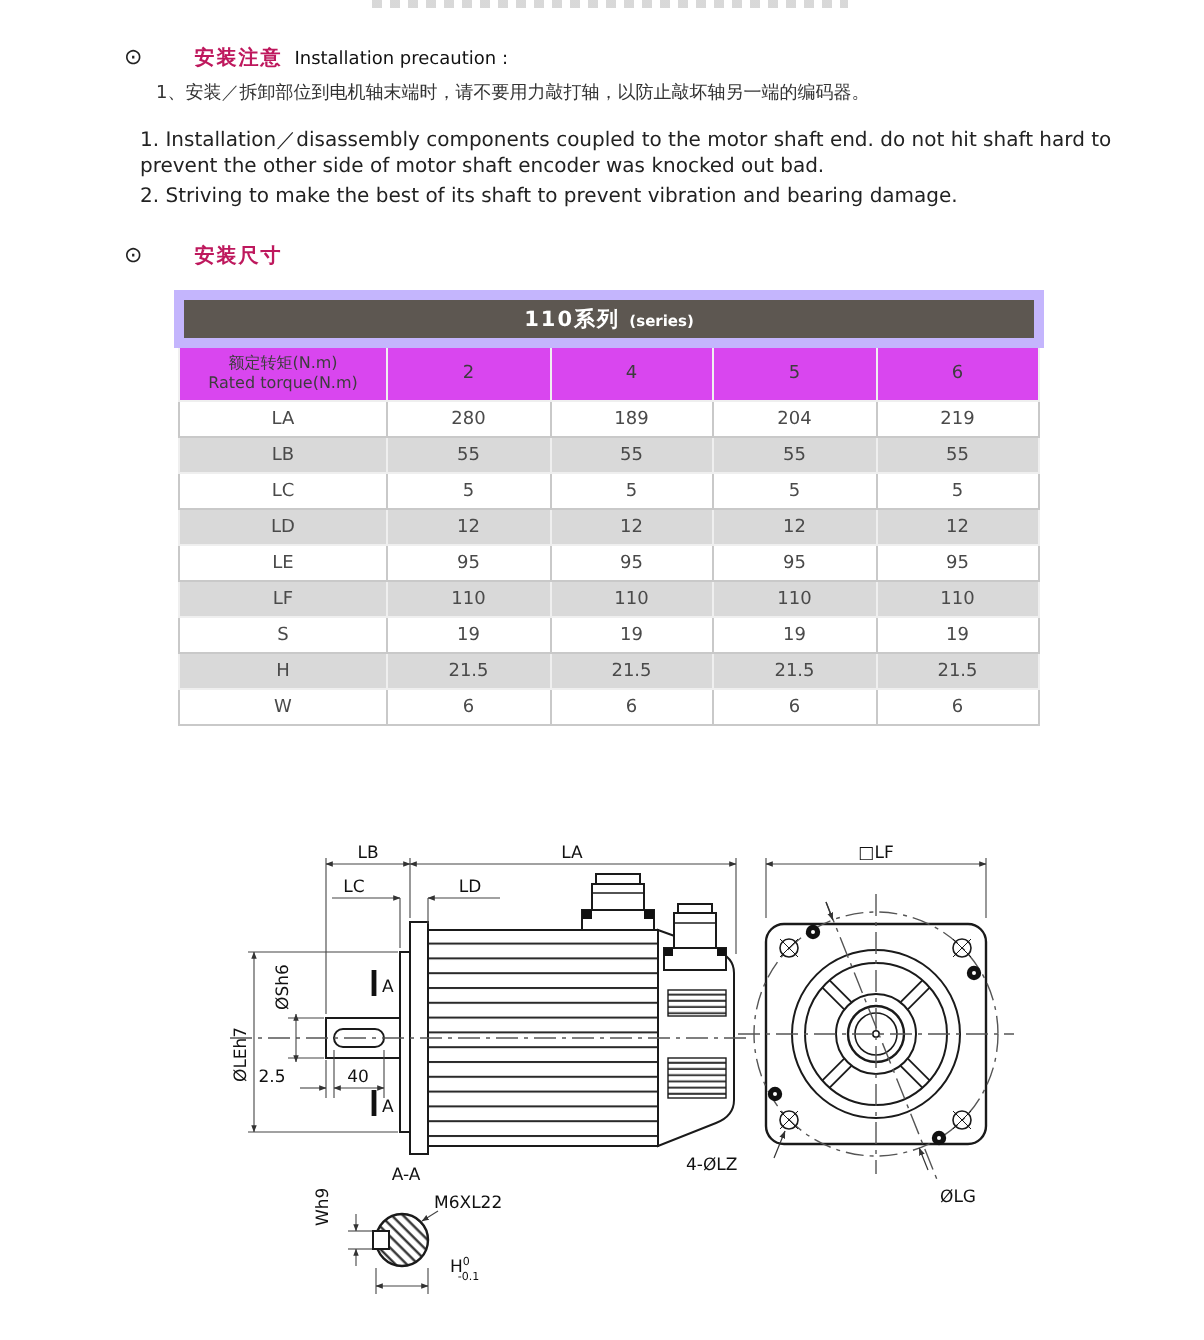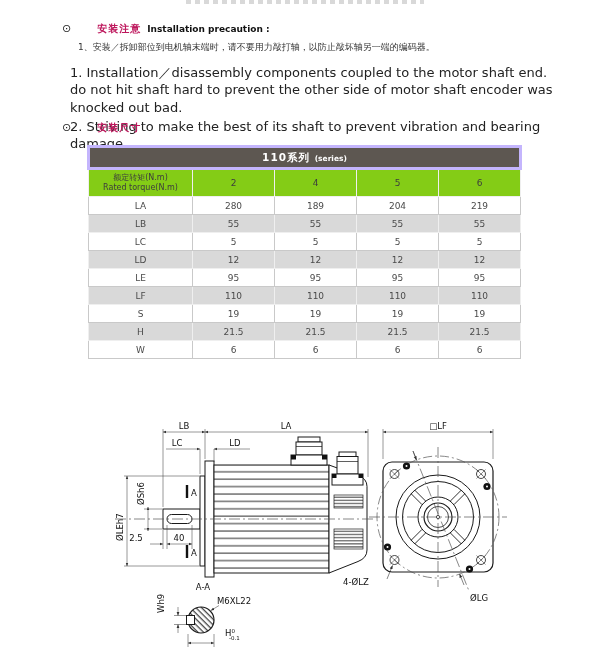--- a/index.html
+++ b/index.html
@@ -5,33 +5,33 @@
   html,body{margin:0;padding:0;background:#fff;}
   .page{position:relative;width:602px;height:670px;background:#fff;overflow:hidden;
         font-family:"DejaVu Sans","Liberation Sans",sans-serif;color:#222;}
   
   .crop-remnant{position:absolute;top:0;left:186px;width:238px;height:4px;opacity:.55;
         background:repeating-linear-gradient(90deg,#b9b9b9 0 5px,transparent 5px 9px);}
   .section{position:absolute;left:62px;width:492px;}
   .sec-head{display:flex;align-items:baseline;gap:6px;}
   .bullet{font-size:11px;color:#222;line-height:1;}
   .h-zh{font-weight:bold;font-size:10px;letter-spacing:1px;color:#be185d;margin-left:20px;}
-  .h-en{font-weight:bold;font-size:9px;color:#111;}
+  .h-en{font-weight:normal;font-size:9px;color:#111;}
   .zh-lines{margin:5px 0 0 16px;font-size:9px;color:#333;line-height:1.55;}
-  .en-lines{margin:9px 0 0 8px;font-size:13px;color:#222;line-height:1.35;width:486px;}
+  .en-lines{margin:9px 0 0 8px;font-size:10px;color:#222;line-height:1.35;width:486px;}
   .en-lines div{margin-bottom:1px;}
   
   .dim-table{position:absolute;left:87px;top:145px;border-collapse:collapse;table-layout:fixed;width:435px;}
   .dim-table td{border:1px solid #c9c9c9;text-align:center;vertical-align:middle;
         font-size:9px;color:#4a4a4a;height:17px;padding:0;}
   .dim-table tr.alt td{background:#d9d9d9;border-color:#efefef;}
-  .dim-table td.title-cell{background:#5d5751;border:3px solid #c4b5fd;color:#fff;height:19px;
+  .dim-table td.title-cell{background:#5d5751;border:5px solid #c4b5fd;color:#fff;height:19px;
         font-weight:bold;font-size:10.5px;letter-spacing:1px;}
   .title-cell .small{font-size:7.5px;font-weight:bold;letter-spacing:0;}
-  .dim-table tr.hdr td{background:#84cc16;border-color:#efefef;font-size:8px;line-height:1.2;height:26px;color:#3d3d3d;}
+  .dim-table tr.hdr td{background:#d946ef;border-color:#efefef;font-size:8px;line-height:1.2;height:26px;color:#3d3d3d;}
   .dim-table tr.hdr td.colval{font-size:9px;}
   
   .drawing{position:absolute;left:110px;top:418px;}
   svg text{fill:#111;font-family:"DejaVu Sans","Liberation Sans",sans-serif;font-size:8.5px;}
 </style>
 </head>
 <body>
 
 <div class="page">
 

